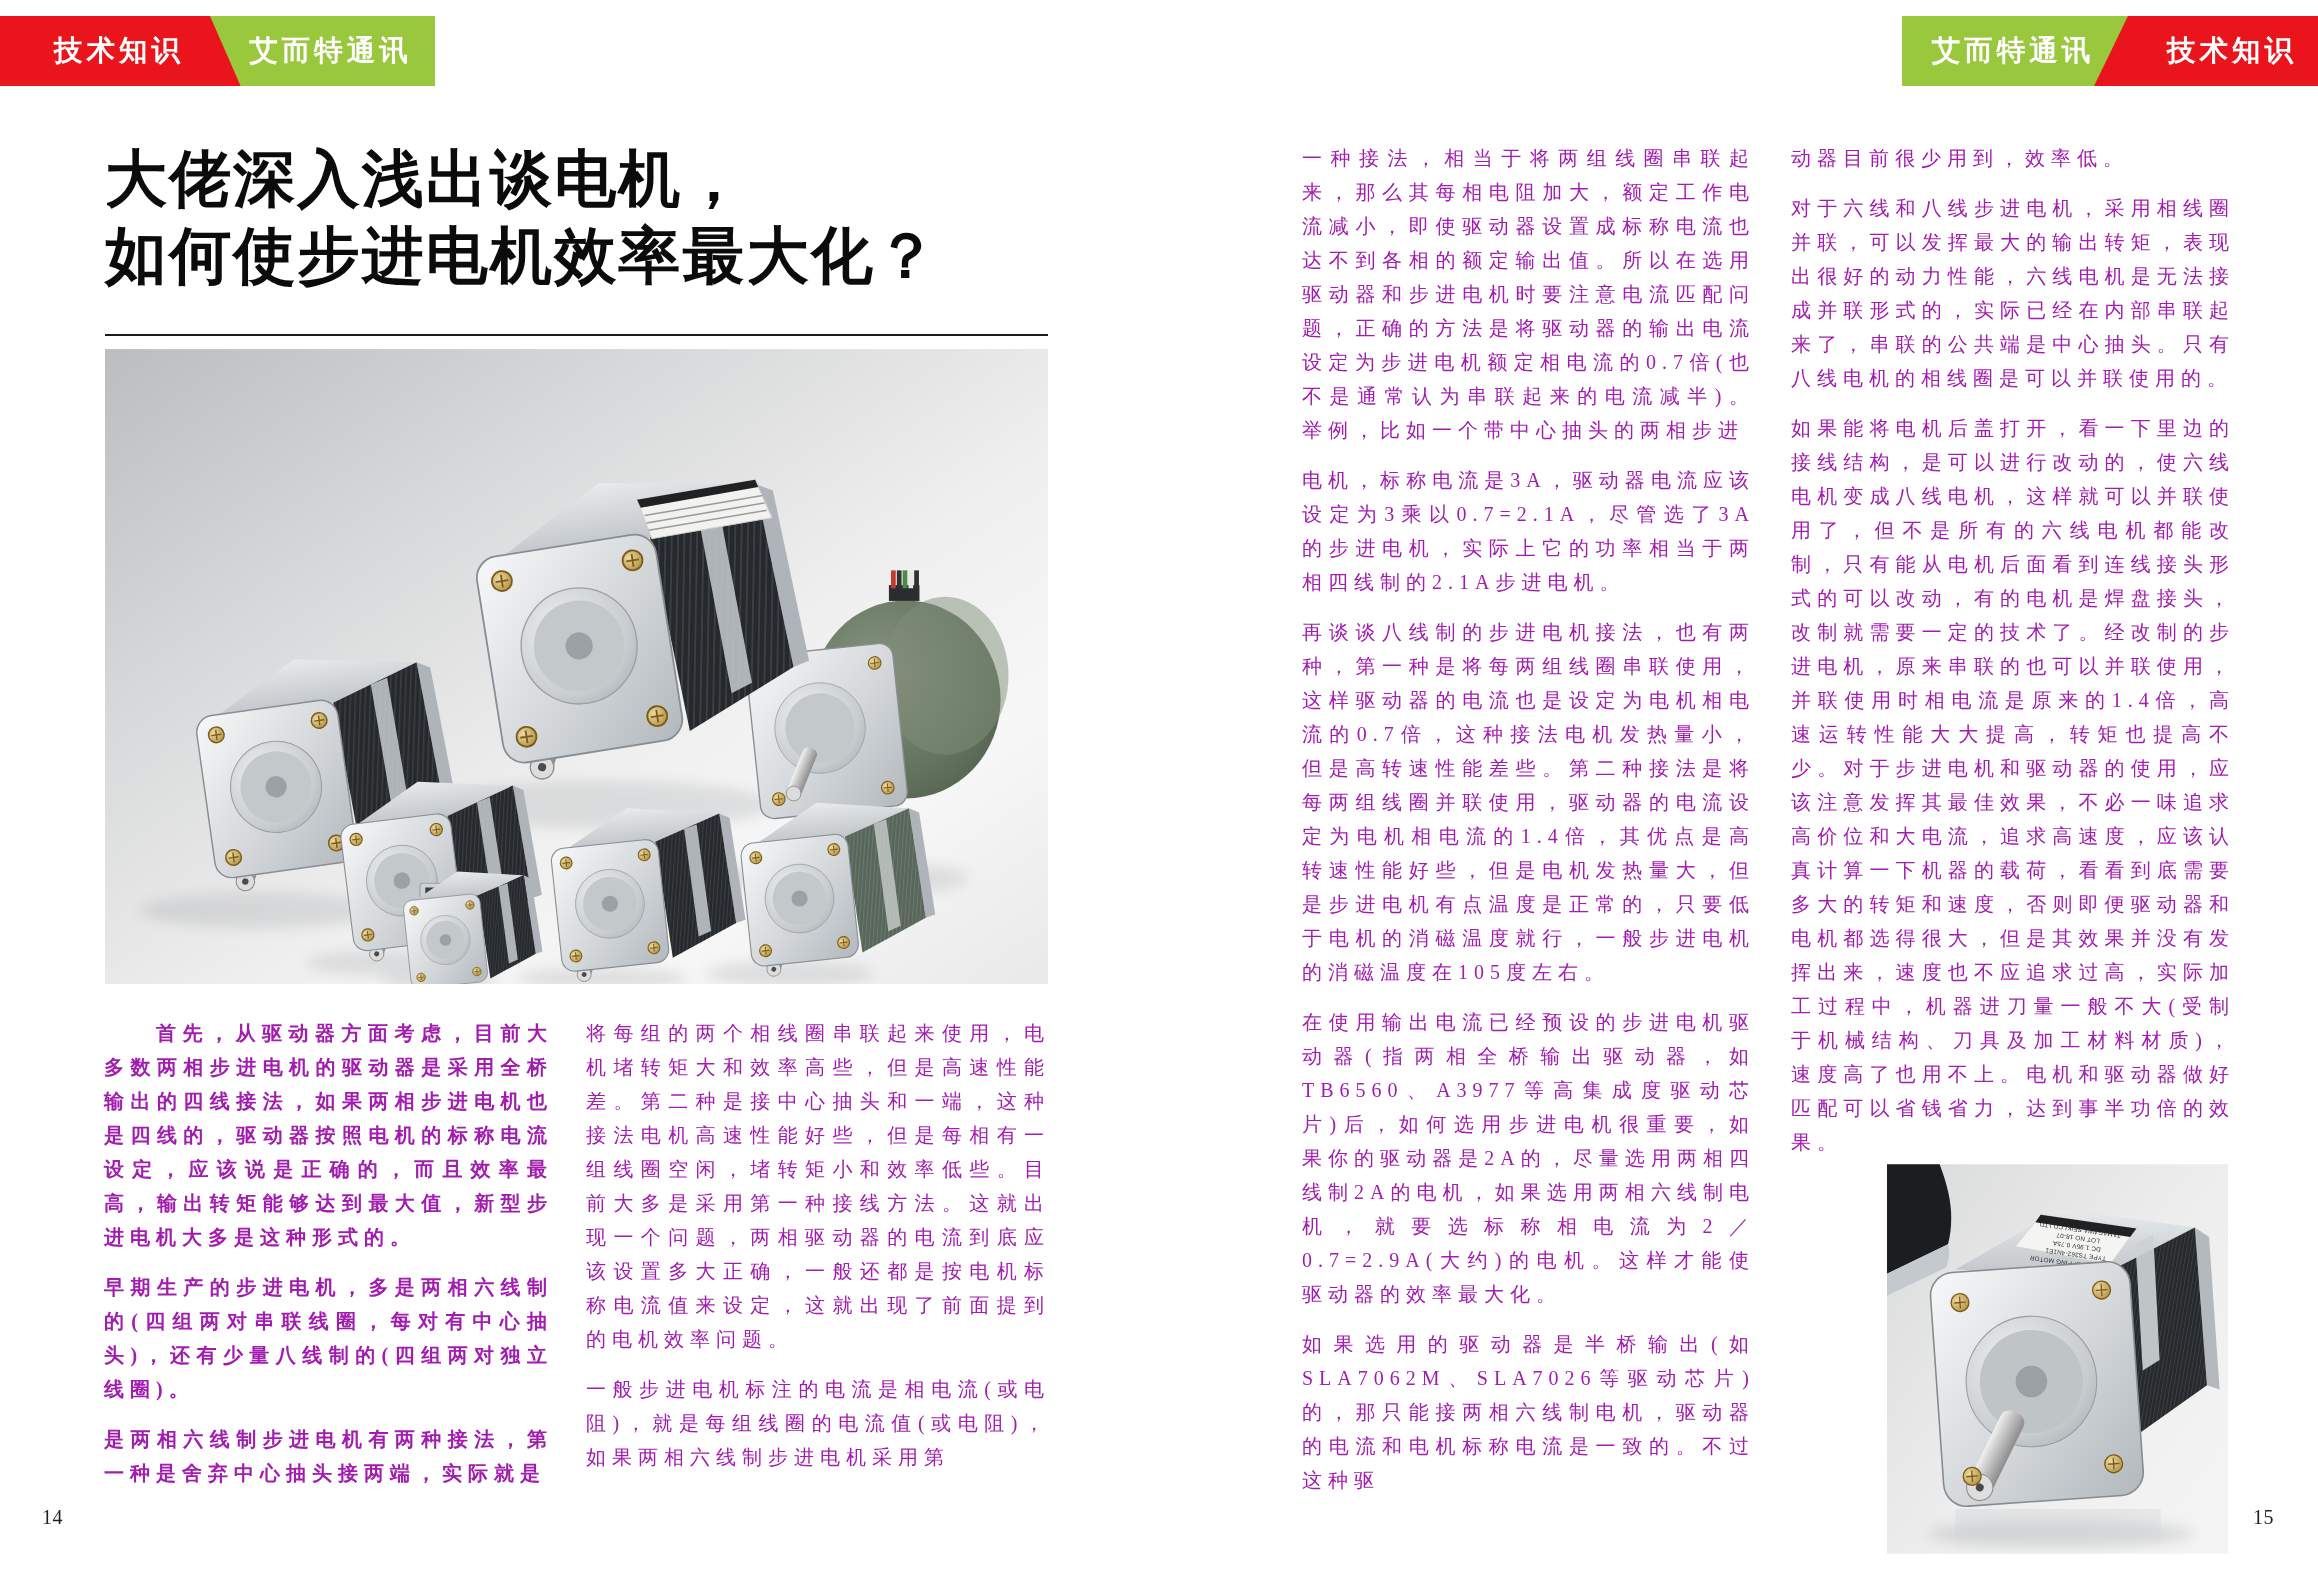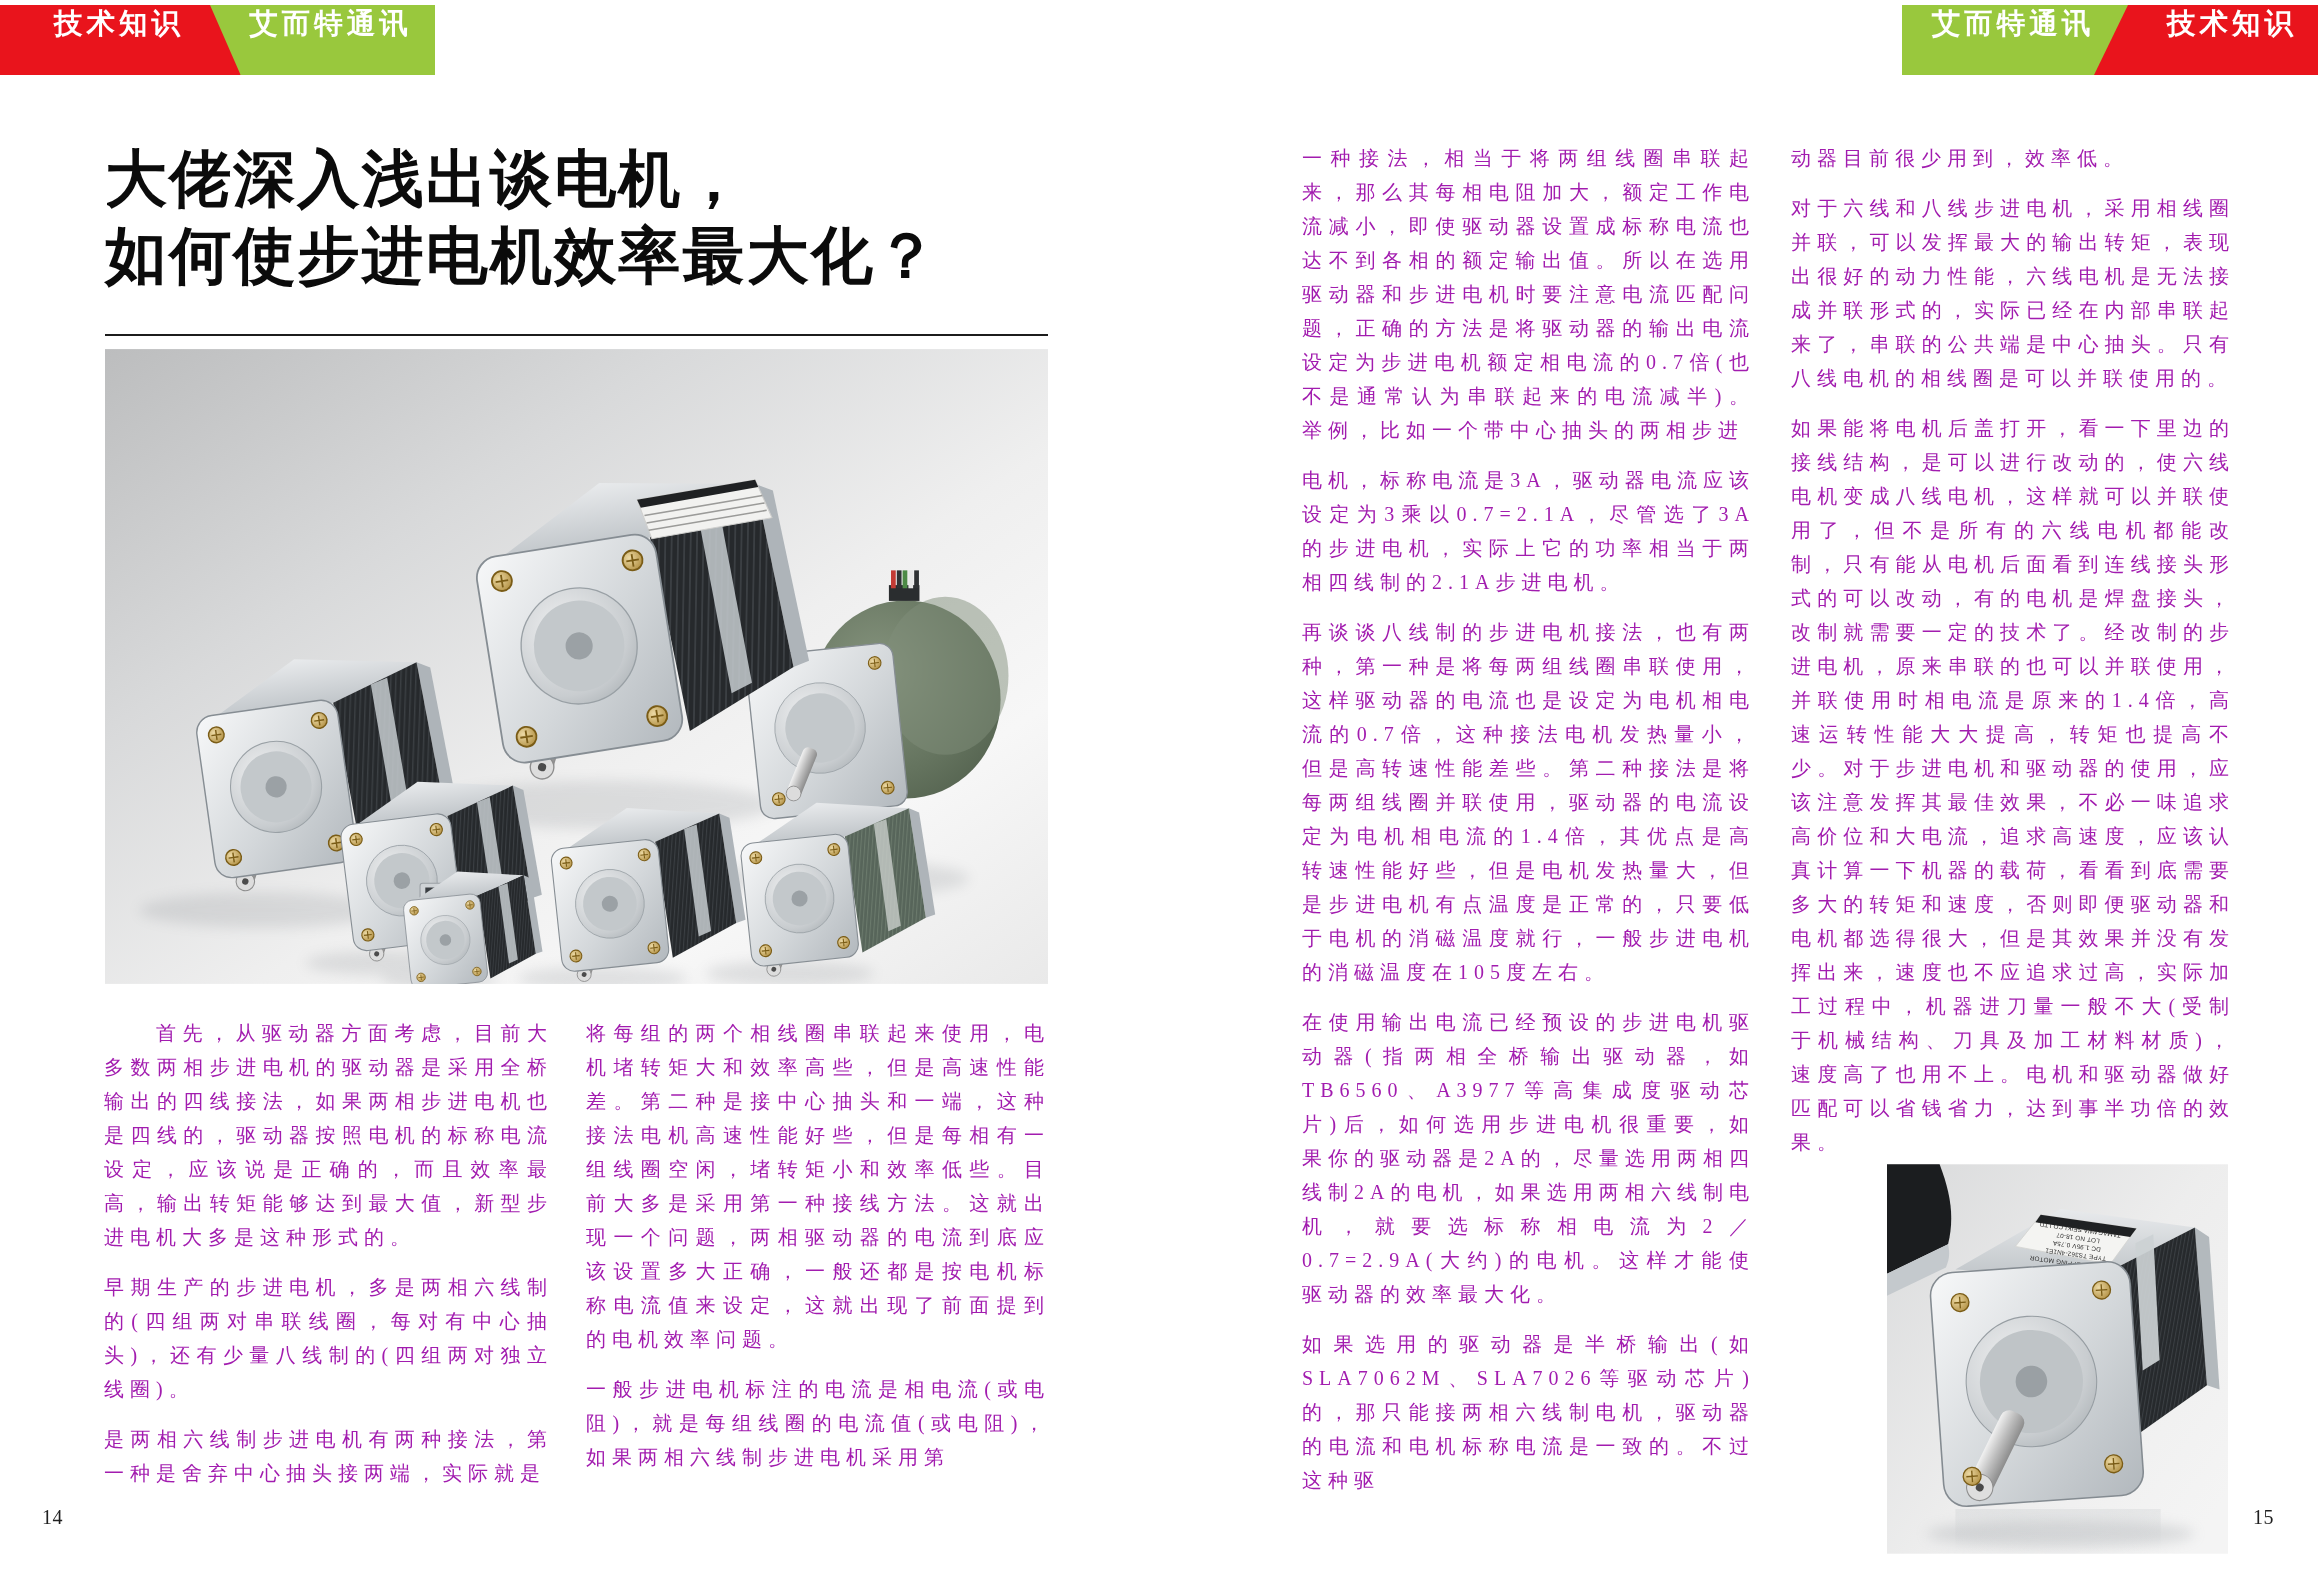--- a/index.html
+++ b/index.html
@@ -1,21 +1,21 @@
 <!DOCTYPE html>
 <html style="font-size:8.4px"><head>
 <meta charset="utf-8">
 <style>
   html,body{margin:0;padding:0;}
   body{
     width:2319px;height:1574px;position:relative;background:#ffffff;
     font-family:"Liberation Serif","DejaVu Serif",serif;overflow:hidden;
   }
   
-  .tab{position:absolute;top:5px;height:70px;display:flex;justify-content:center;}
+  .tab{position:absolute;top:16px;height:70px;display:flex;align-items:center;justify-content:center;}
   .tab-label{
     color:#ffffff;font-family:"Liberation Sans","DejaVu Sans",sans-serif;
     font-weight:700;font-size:28.5px;letter-spacing:0.14em;white-space:nowrap;
   }
   #tab-red-left{left:0;width:238px;background:#E9141C;clip-path:polygon(0 0,88% 0,100% 100%,0 100%);padding-right:32px;}
   #tab-green-left{left:210px;width:209px;background:#99C83D;clip-path:polygon(0 0,100% 0,100% 100%,13.6% 100%);padding-left:16px;}
   #tab-green-right{left:1902px;width:222px;background:#99C83D;clip-path:polygon(0 0,100% 0,86.3% 100%,0 100%);padding-right:8.4px;}
   #tab-red-right{left:2094px;width:224px;background:#E9141C;clip-path:polygon(13.6% 0,100% 0,100% 100%,0 100%);padding-left:26px;}
 
   
@@ -35,21 +35,21 @@
   #photo-left{left:105px;top:349px;width:943px;height:635px;}
   #photo-right{left:1887px;top:1164px;width:341px;height:390px;}
 
   
   .bodycol{
     position:absolute;font-size:20px;line-height:34px;color:#a21caf;
     letter-spacing:0.30em;text-align:justify;text-justify:inter-character;
   }
   .bodycol p{margin:0 0 16px 0;}
   .bodycol p.indent{text-indent:2.6em;}
-  #lp-col1{left:104px;top:1016px;width:449px;}
+  #lp-col1{left:104px;top:1016px;width:449px;font-weight:bold;}
   #lp-col2{left:586px;top:1016px;width:464px;}
   #rp-col1{left:1302px;top:141px;width:453px;}
   #rp-col2{left:1791px;top:141px;width:444px;}
 
   .pagenum{
     position:absolute;top:1506px;font-size:20px;color:#1f1f1f;
     font-family:"Liberation Serif","DejaVu Serif",serif;letter-spacing:0.02em;
   }
   #pagenum-left{left:42px;}
   #pagenum-right{left:2253px;}

